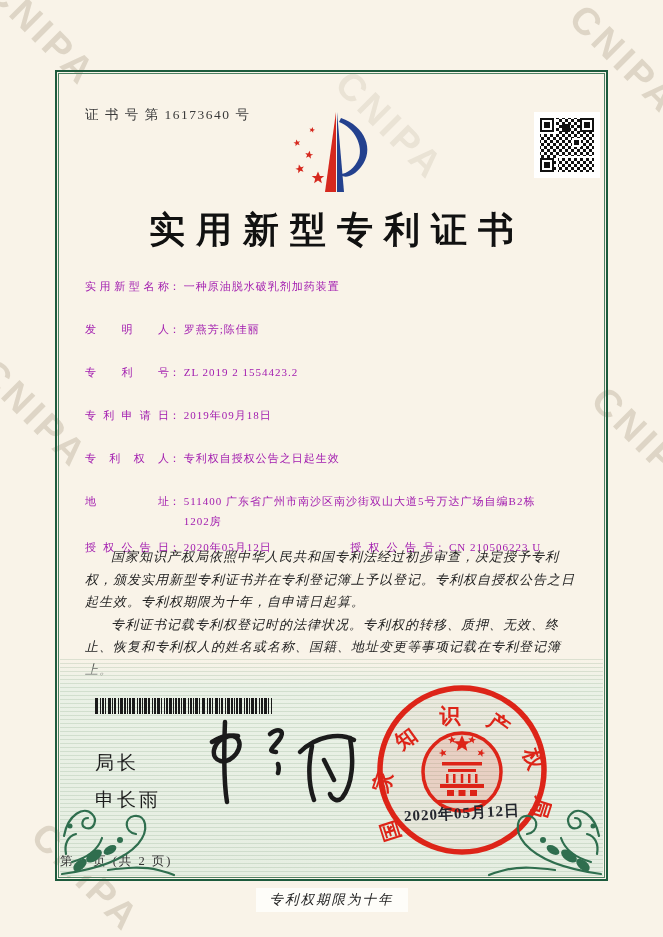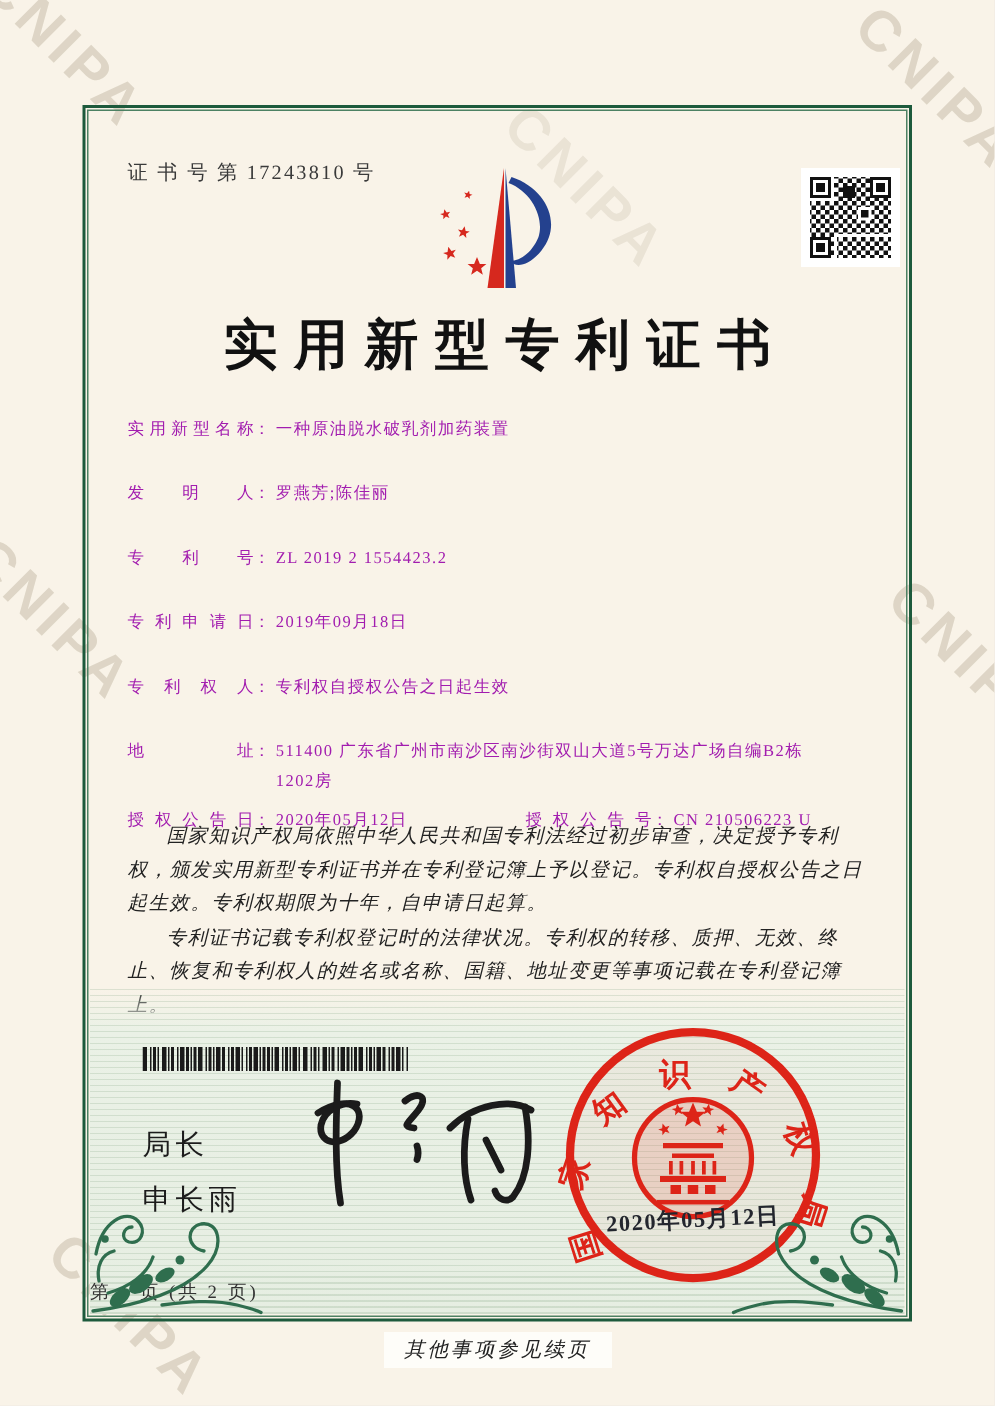--- a/index.html
+++ b/index.html
@@ -83,21 +83,21 @@
 
   <div class="wm" style="left:-26px;top:10px;">CNIPA</div>
   <div class="wm" style="left:556px;top:38px;">CNIPA</div>
   <div class="wm light" style="left:322px;top:104px;">CNIPA</div>
   <div class="wm" style="left:-34px;top:392px;">CNIPA</div>
   <div class="wm" style="left:578px;top:420px;">CNIPA</div>
   <div class="wm" style="left:18px;top:856px;">CNIPA</div>
 
   <div class="frame">
 
-    <div class="cert-no">证 书 号 第 17243810 号</div>
+    <div class="cert-no">证 书 号 第 16173640 号</div>
 
     <svg class="logo" width="104" height="92" viewBox="0 0 104 92">
       <defs>
         <path id="st1" d="M0,-10 2.9,-3.1 9.5,-3.1 4.2,1.2 5.9,7.8 0,3.8 -5.9,7.8 -4.2,1.2 -9.5,-3.1 -2.9,-3.1 Z"></path>
       </defs>
       <path d="M56,12 C80,20 90,44 76,61 C68,71 59,73 55,68 C62,68 70,62 74,52 C78,40 70,22 54,16 Z" fill="#24418e"></path>
       <polygon points="51,6 40,86 51,86" fill="#d6281e"></polygon>
       <polygon points="52,6 52,86 59,86" fill="#24418e"></polygon>
       <use href="#st1" transform="translate(33,72) scale(.66)" fill="#d6281e"></use>
       <use href="#st1" transform="translate(15,63) scale(.46) rotate(-14)" fill="#d6281e"></use>
@@ -262,16 +262,16 @@
           <ellipse cx="52" cy="84" rx="7" ry="4" transform="rotate(-30 52 84)"></ellipse>
           <ellipse cx="22" cy="99" rx="8" ry="4.5" transform="rotate(-40 22 99)"></ellipse>
           <circle cx="62" cy="74" r="3"></circle>
           <circle cx="12" cy="60" r="2.5"></circle>
         </g>
       </svg>
     </div>
   </div>
 
   <div class="footer-note">
-    <span>其他事项参见续页</span>
+    <span>专利权期限为十年</span>
   </div>
 
 </div>
 
 </body></html>

